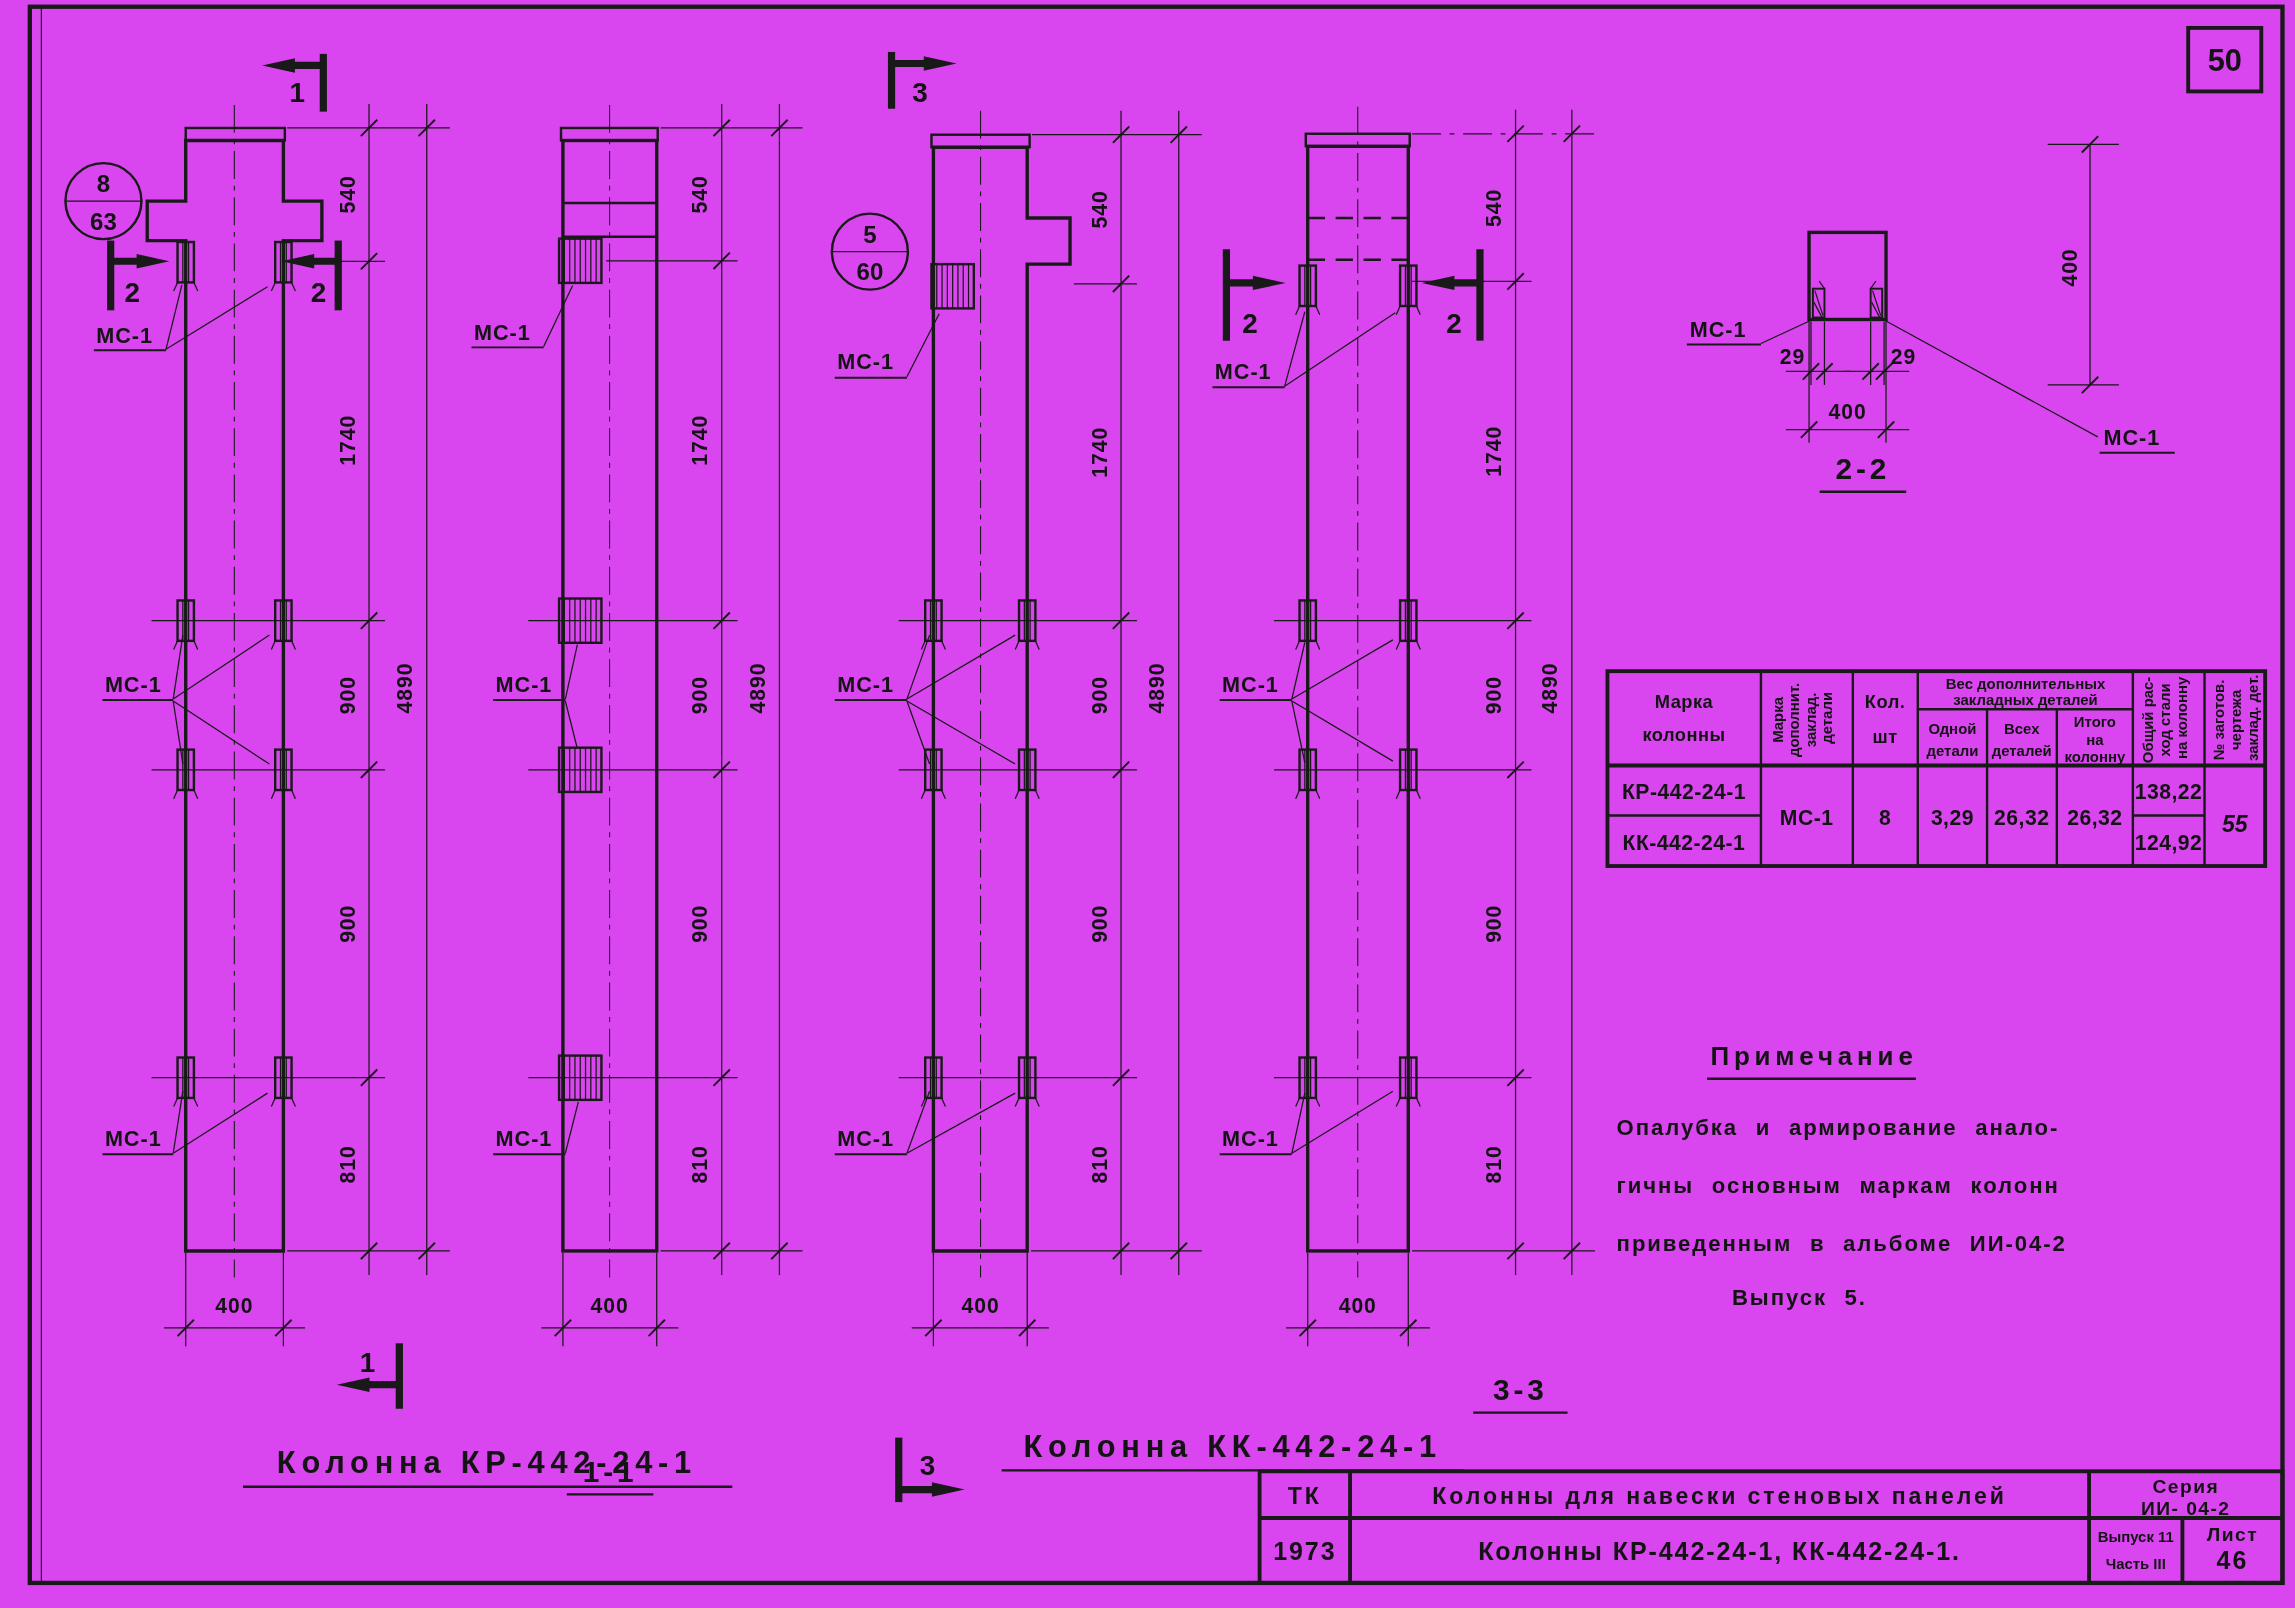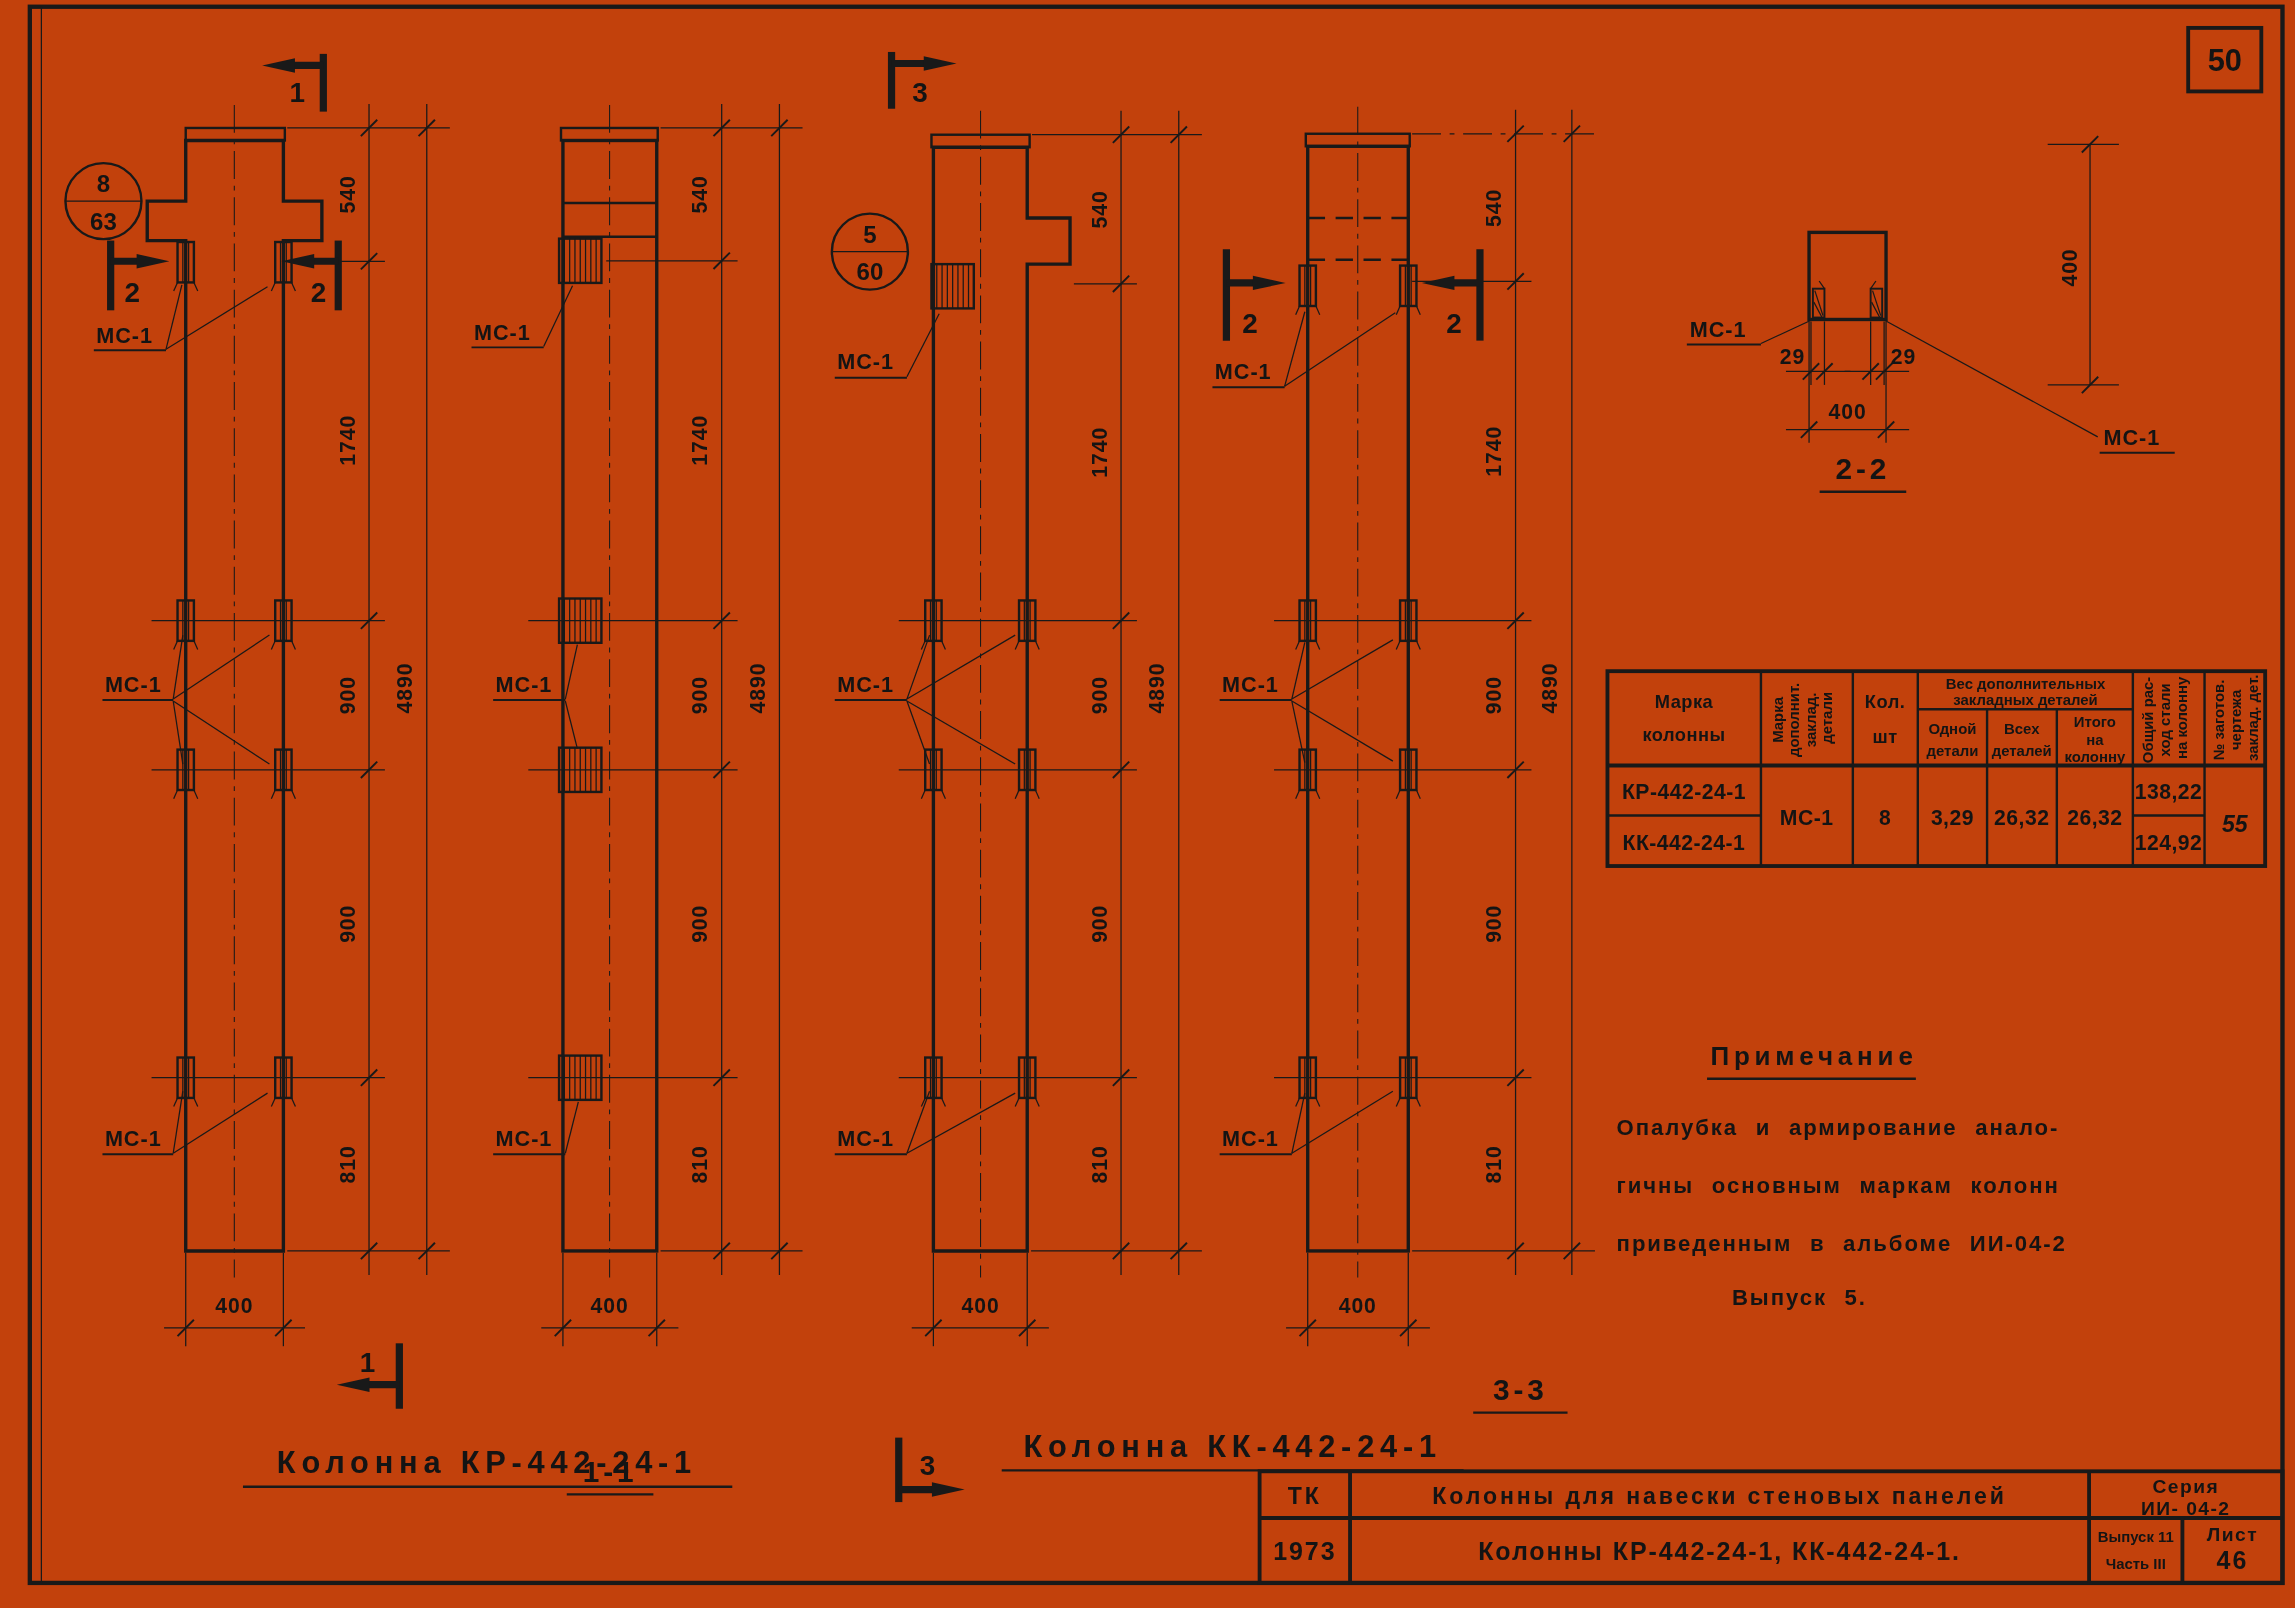--- a/index.html
+++ b/index.html
@@ -1,16 +1,16 @@
 <!DOCTYPE html>
 <html style="font-size:7.7px"><head>
 <meta charset="utf-8">
 <style>
   html,body{margin:0;padding:0;background:#e8e6e0;}
-  .sheet{width:100%;max-width:2295px;margin:0 auto;background:#c2410c;}
+  .sheet{width:100%;max-width:2295px;margin:0 auto;background:#d946ef;}
   svg{display:block;width:100%;height:auto;}
   
   .ol  {fill:none;stroke:#191919;stroke-width:7;}
   .ol2 {fill:none;stroke:#191919;stroke-width:5;}
   .thin{fill:none;stroke:#191919;stroke-width:2.6;}
   .diml{fill:none;stroke:#191919;stroke-width:2.6;}
   .tk  {fill:none;stroke:#191919;stroke-width:4;}
   .thk {fill:none;stroke:#191919;stroke-width:15;}
   .cl  {fill:none;stroke:#191919;stroke-width:2.2;stroke-dasharray:58 14 10 14;}
   .hid {fill:none;stroke:#191919;stroke-width:5;stroke-dasharray:36 22;}

